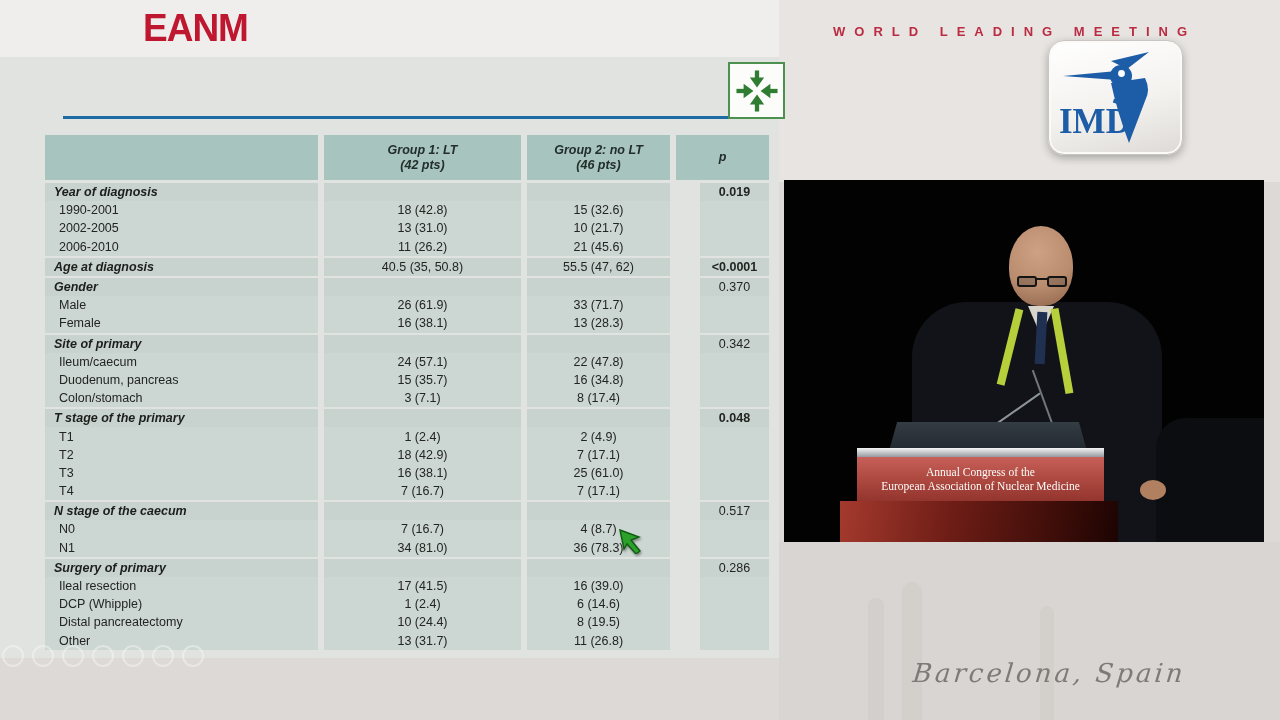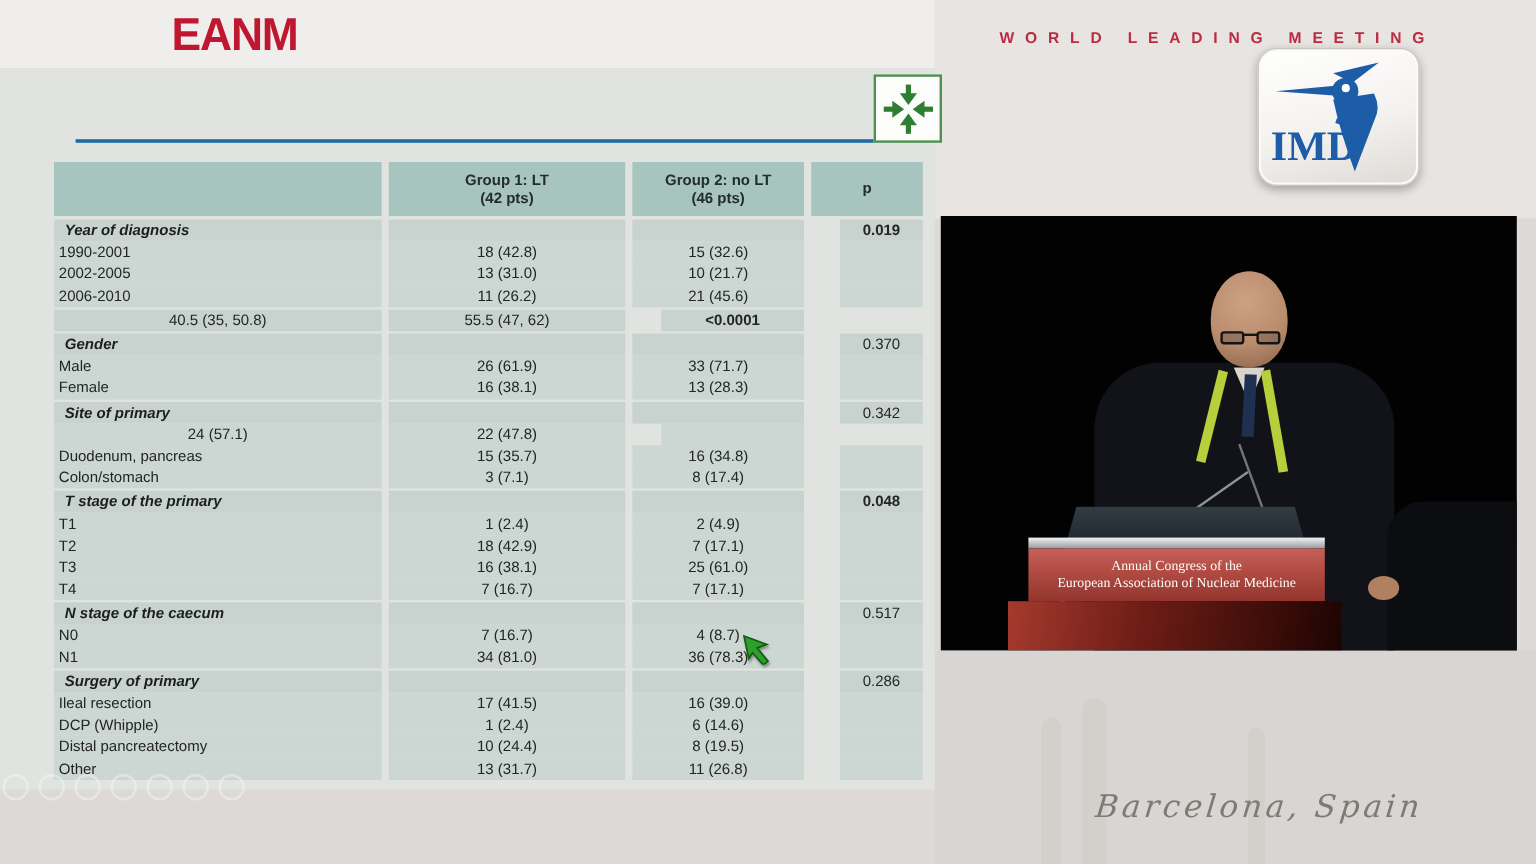--- a/index.html
+++ b/index.html
@@ -24,27 +24,27 @@
   .slide-title{position:absolute;left:118px;top:18px;display:flex;align-items:baseline;gap:12px;white-space:nowrap;}
   .slide-title .t1{font-size:31px;font-weight:700;color:var(--title-blue);letter-spacing:0px;}
   .slide-title .t2{font-size:22px;font-weight:700;color:var(--title-blue);}
   .title-underline{position:absolute;left:63px;top:59px;width:683px;height:3px;background:var(--title-blue);}
   .collapse-btn{position:absolute;left:728px;top:5px;width:57px;height:57px;background:#fcfcfa;border:2px solid #4d9150;box-sizing:border-box;}
   .collapse-btn svg{display:block;margin:2px auto 0;}
 
   
   .tablewrap{position:absolute;left:45px;top:78px;width:724px;}
   .thead,.trow{display:grid;grid-template-columns:273px 197px 143px 93px;column-gap:6px;}
-  .thead{margin-bottom:3px;}
+  .thead{margin-bottom:3px;font-style:italic;}
   .thead .c{background:var(--header-teal);height:45px;display:flex;flex-direction:column;align-items:center;justify-content:center;
             font-size:12.5px;font-weight:700;color:#222e2c;line-height:15px;}
   .trow .c{background:var(--row-green);height:18.2px;display:flex;align-items:center;font-size:12.5px;color:#232523;}
   .trow.sec{margin-top:2px;}
   .trow.sec .c{background:var(--sec-green);}
-  .trow .label{padding-left:4px;}
+  .trow .label{padding-left:14px;}
   .trow.sec .label{padding-left:9px;font-weight:700;font-style:italic;color:#1c1e1c;}
   .trow .num{justify-content:center;}
   .trow .pv{justify-content:center;margin-left:24px;}
   .trow .pv.strong{font-weight:700;}
 
   
   .player-icons{position:absolute;left:2px;top:588px;display:flex;gap:8px;opacity:.4;}
   .player-icons .pc{width:22px;height:22px;border-radius:50%;border:2px solid #fdfdfb;box-sizing:border-box;}
 
   
@@ -172,20 +172,21 @@
             <div class="c num">10 (21.7)</div>
             <div class="c pv"></div>
           </div>
           <div class="trow">
             <div class="c label">2006-2010</div>
             <div class="c num">11 (26.2)</div>
             <div class="c num">21 (45.6)</div>
             <div class="c pv"></div>
           </div>
           <div class="trow sec">
+            <div class="c label">Age at diagnosis</div>
             <div class="c num">40.5 (35, 50.8)</div>
             <div class="c num">55.5 (47, 62)</div>
             <div class="c pv strong">&lt;0.0001</div>
           </div>
           <div class="trow sec">
             <div class="c label">Gender</div>
             <div class="c num"></div>
             <div class="c num"></div>
             <div class="c pv">0.370</div>
           </div>
@@ -201,20 +202,21 @@
             <div class="c num">13 (28.3)</div>
             <div class="c pv"></div>
           </div>
           <div class="trow sec">
             <div class="c label">Site of primary</div>
             <div class="c num"></div>
             <div class="c num"></div>
             <div class="c pv">0.342</div>
           </div>
           <div class="trow">
+            <div class="c label">Ileum/caecum</div>
             <div class="c num">24 (57.1)</div>
             <div class="c num">22 (47.8)</div>
             <div class="c pv"></div>
           </div>
           <div class="trow">
             <div class="c label">Duodenum, pancreas</div>
             <div class="c num">15 (35.7)</div>
             <div class="c num">16 (34.8)</div>
             <div class="c pv"></div>
           </div>

